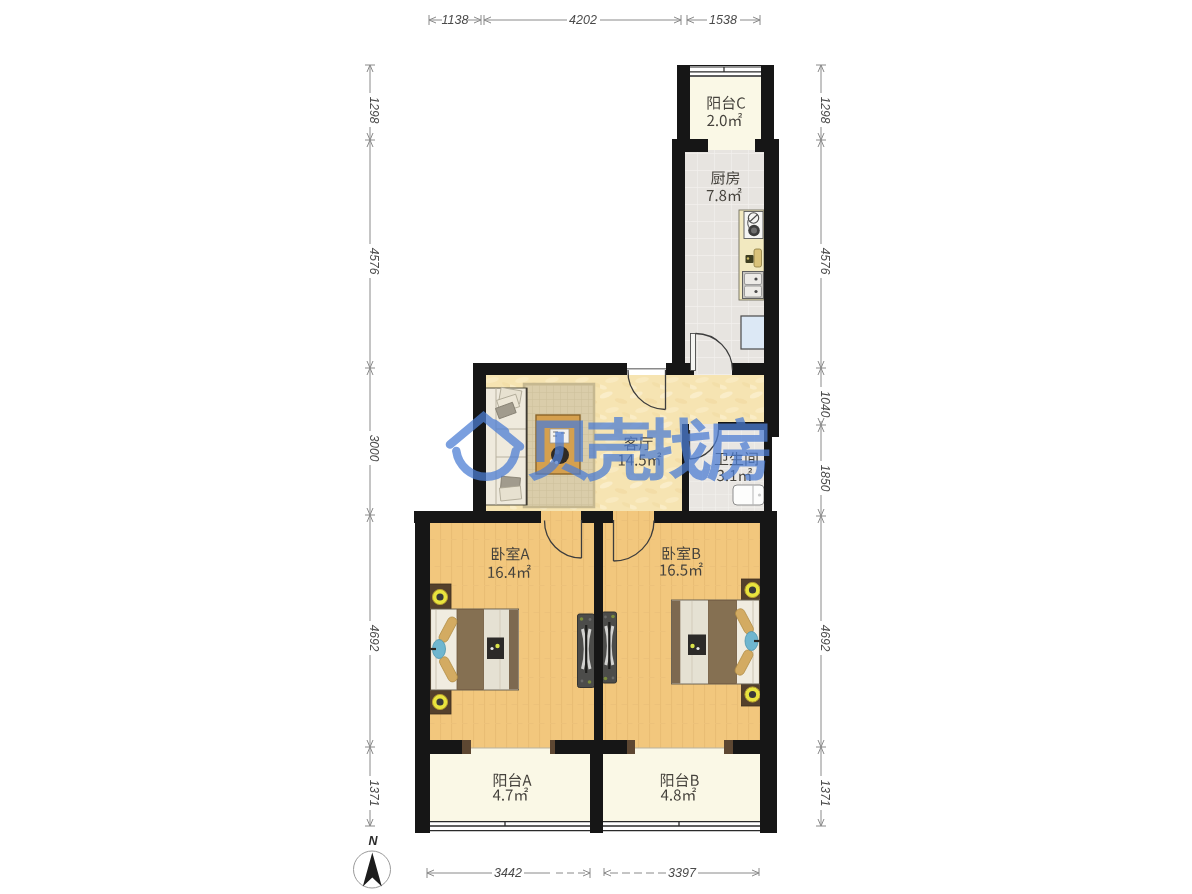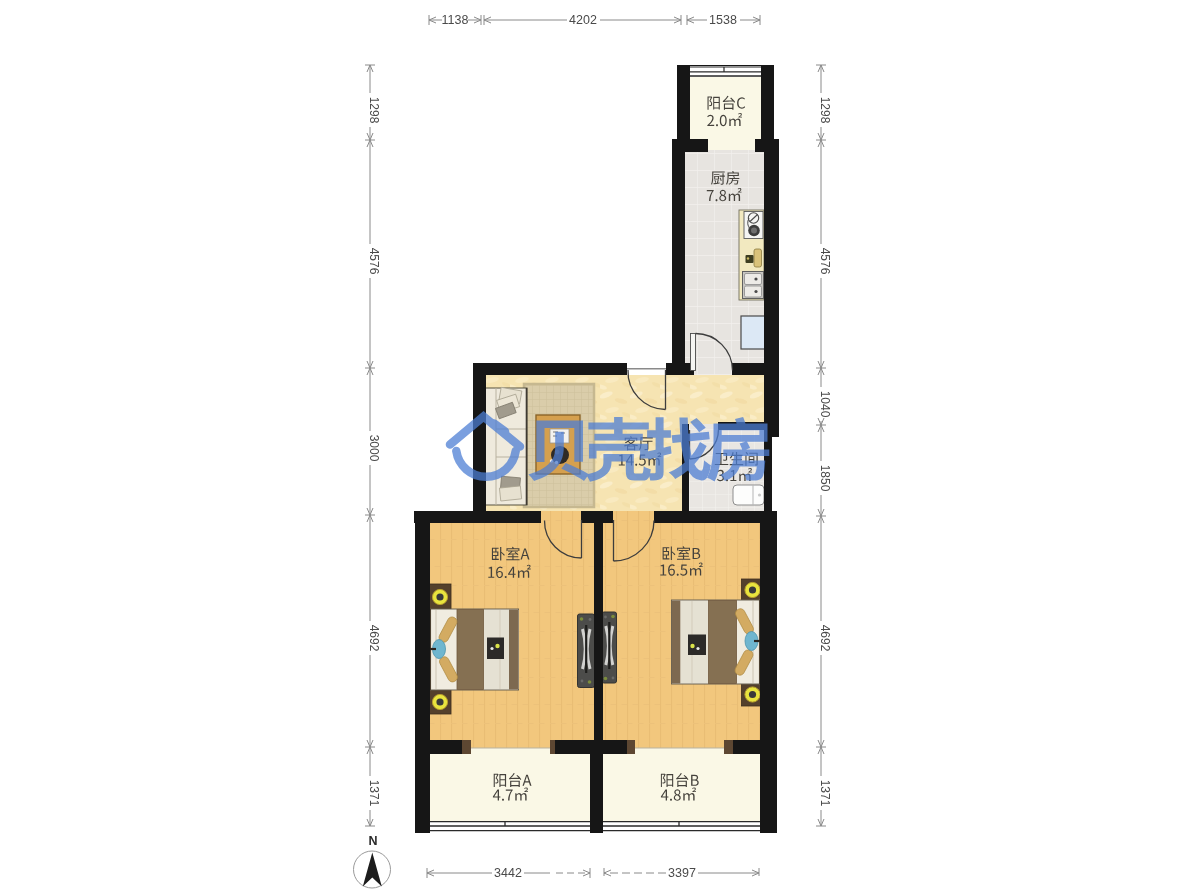--- a/index.html
+++ b/index.html
@@ -1,16 +1,16 @@
 <!DOCTYPE html>
 <html><head>
 <meta charset="utf-8">
 <style>
 html,body{margin:0;padding:0;background:#ffffff;}
-#plan{width:1192px;height:894px;position:relative;font-family:"Liberation Sans", sans-serif;}
+#plan{width:1192px;height:894px;position:relative;font-family:"Liberation Sans", sans-serif;font-style:italic;}
 text{font-family:"Liberation Sans", sans-serif;}
 </style>
 </head>
 <body>
 <div id="plan">
 <svg width="1192" height="894" viewBox="0 0 1192 894">
 <defs>
 <pattern id="wood" width="11" height="46" patternUnits="userSpaceOnUse">
   <rect width="11" height="46" fill="#f2c77d"></rect>
   <rect x="0" width="1.1" height="46" fill="#e9bd74"></rect>

